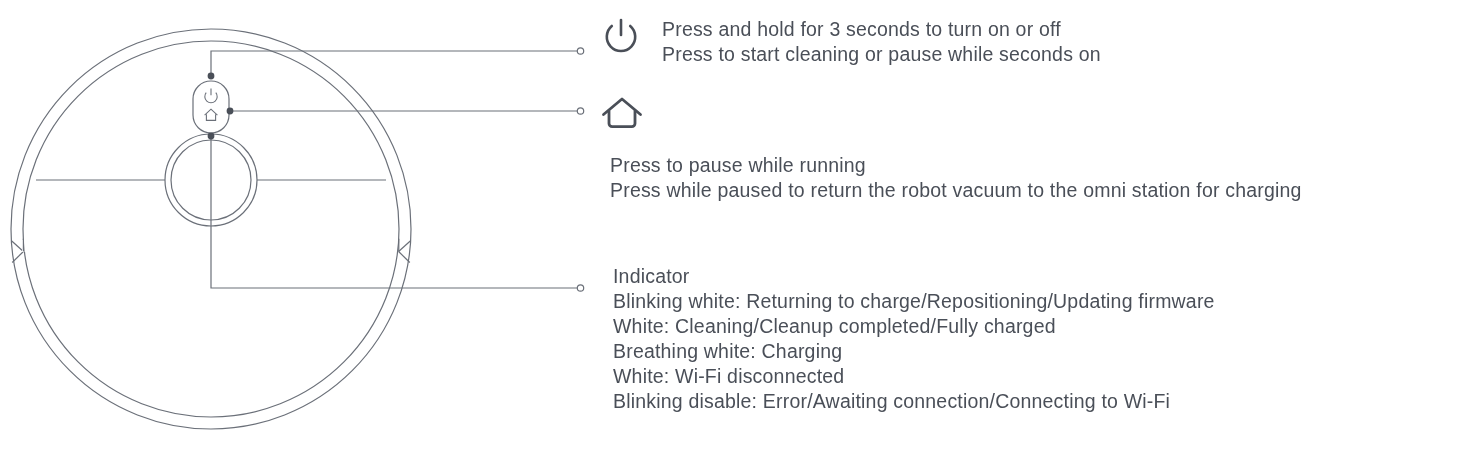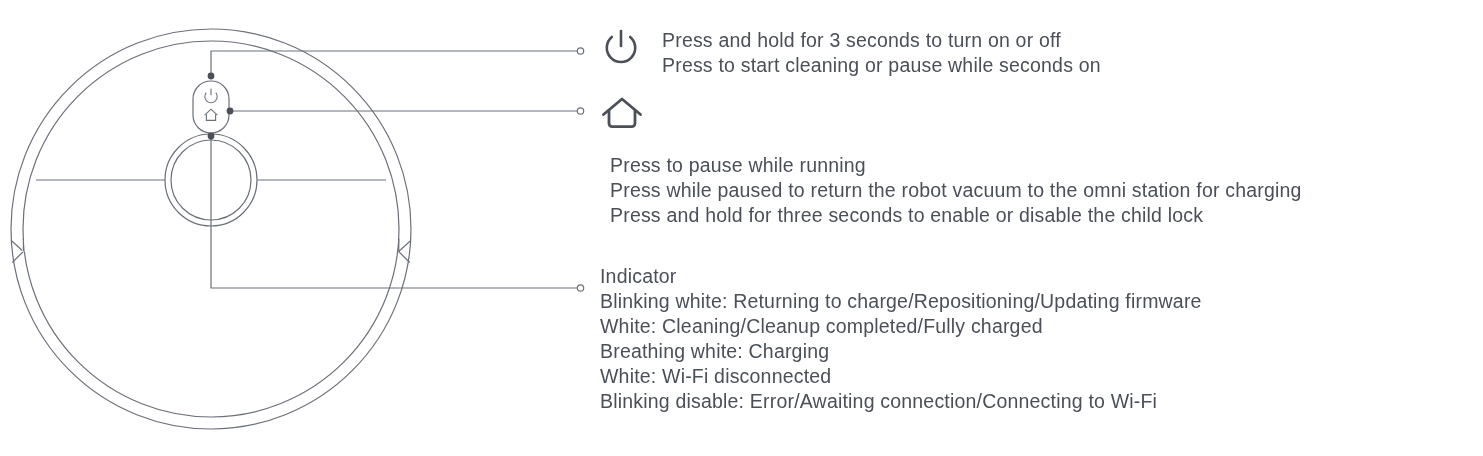--- a/index.html
+++ b/index.html
@@ -52,41 +52,42 @@
     font-size: 19.5px;
     line-height: 25px;
     white-space: nowrap;
     letter-spacing: 0.01em;
   }
   .callout-text .line {
     display: block;
   }
   #callout-power {
     left: 600px;
-    top: 26px;
+    top: 15px;
   }
   #callout-power .callout-text {
     padding-left: 10px;
     padding-top: 2px;
   }
   #callout-home {
     left: 600px;
     top: 96px;
     flex-direction: column;
   }
   #callout-home .callout-text {
     padding-left: 10px;
     padding-top: 5px;
   }
   #callout-indicator {
     left: 600px;
     top: 264px;
   }
   #callout-indicator .callout-text {
     padding-left: 0px;
+    margin-left: 13px;
   }
 </style>
 </head>
 <body>
 
 <div id="diagram-root">
 
   <svg class="svg-layer" viewBox="0 0 1483 456" width="1483" height="456">
 
     <g fill="none" stroke="#6b7079" stroke-width="1.2">
@@ -170,21 +171,20 @@
     <div class="callout" id="callout-home">
       <div class="callout-icon">
         <svg width="44" height="40" viewBox="0 0 44 40">
           <path d="M 3.5 18.5 L 22 3.0 L 40.5 18.5" fill="none" stroke="#4a4f58" stroke-width="2.8" stroke-linecap="round" stroke-linejoin="round"></path>
           <path d="M 9.0 15.0 L 9.0 27.5 A 3.2 3.2 0 0 0 12.2 30.7 L 31.8 30.7 A 3.2 3.2 0 0 0 35.0 27.5 L 35.0 15.0" fill="none" stroke="#4a4f58" stroke-width="2.8" stroke-linecap="round" stroke-linejoin="round"></path>
         </svg>
       </div>
       <div class="callout-text">
         <span class="line">Press to pause while running</span>
         <span class="line">Press while paused to return the robot vacuum to the omni station for charging</span>
-        <span class="line">Press and hold for three seconds to enable or disable the child lock</span>
       </div>
     </div>
 
     <div class="callout" id="callout-indicator">
       <div class="callout-text">
         <span class="line">Indicator</span>
         <span class="line">Blinking white: Returning to charge/Repositioning/Updating firmware</span>
         <span class="line">White: Cleaning/Cleanup completed/Fully charged</span>
         <span class="line">Breathing white: Charging</span>
         <span class="line">White: Wi-Fi disconnected</span>

